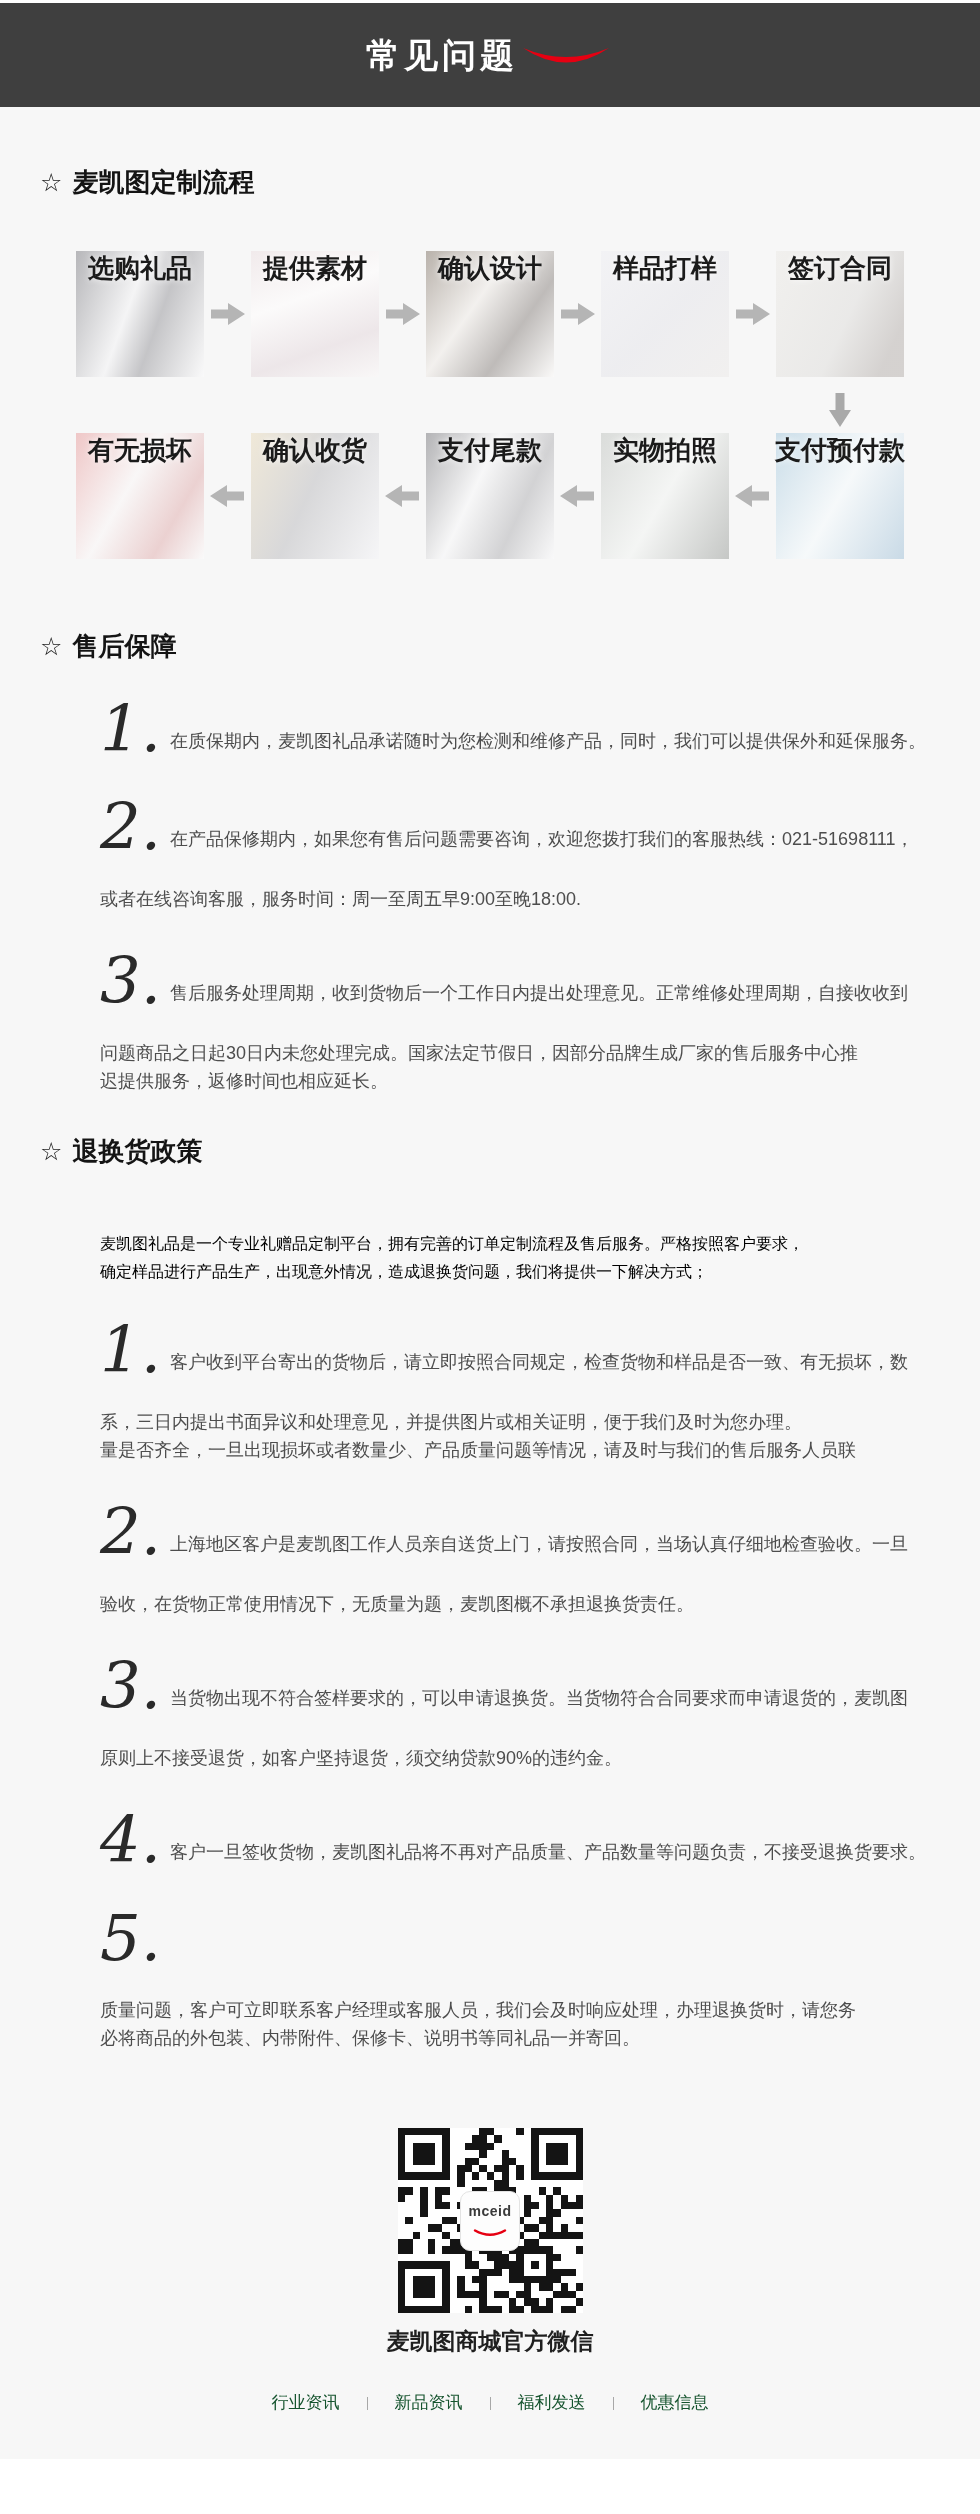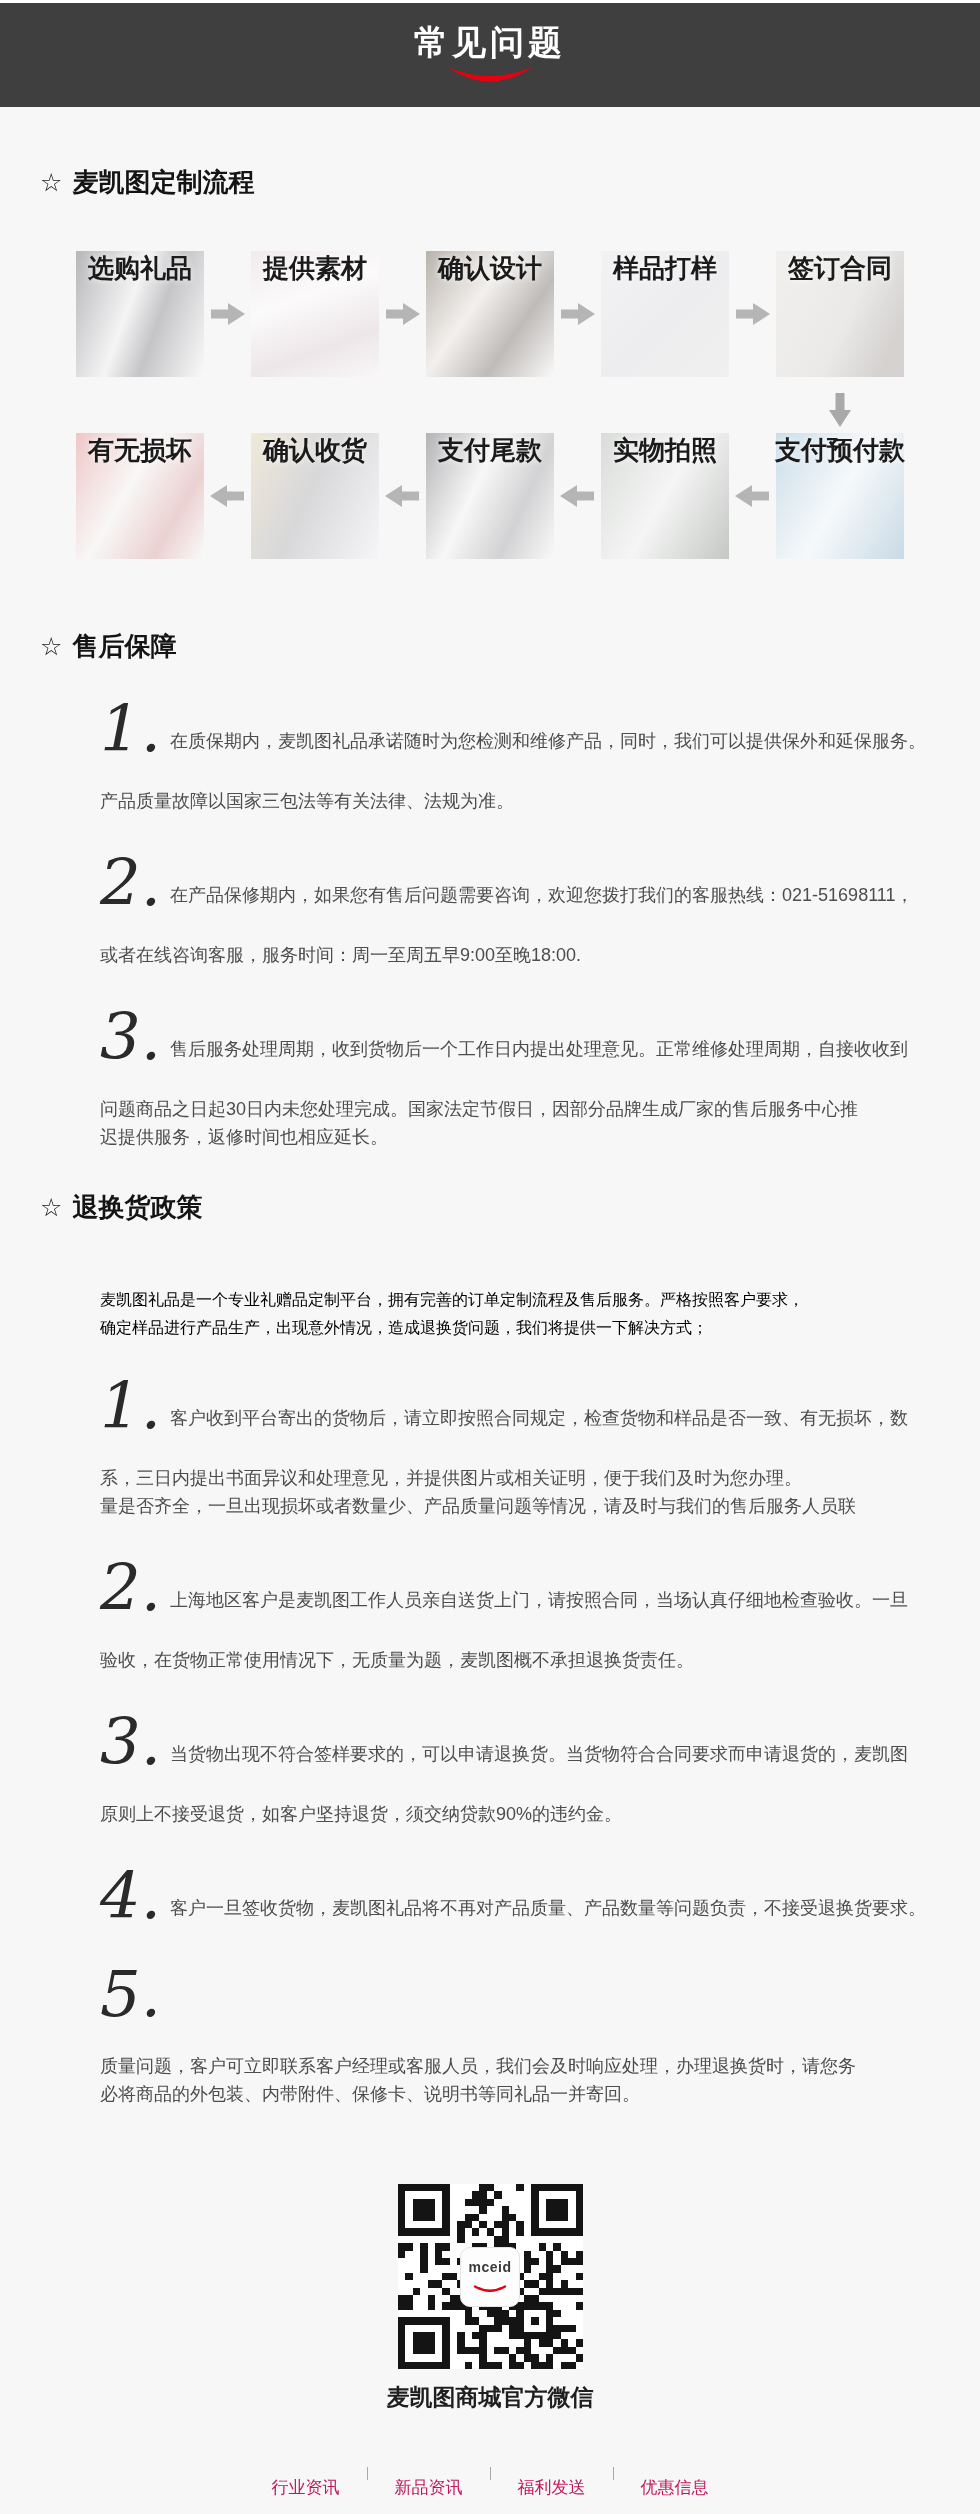--- a/index.html
+++ b/index.html
@@ -8,21 +8,21 @@
     width:980px;
     font-family:"Liberation Sans","DejaVu Sans",sans-serif;
     -webkit-font-smoothing:antialiased;
   }
   .page{width:980px;background:#f7f7f7;padding-bottom:46px;}
   .top-strip{height:3px;background:#ffffff;}
 
   
   .banner{
     height:104px;background:#3f3f3f;
-    display:flex;flex-direction:column;align-items:center;justify-content:center;
+    display:flex;flex-direction:row;align-items:center;justify-content:center;
   }
   .banner h1{
     margin:0;font-size:34px;font-weight:bold;color:#ffffff;letter-spacing:4px;line-height:38px;
   }
   .smile{margin-top:3px;}
 
   
   .content{padding:0 40px;}
   .section-title{
     display:flex;align-items:center;gap:10px;
@@ -87,21 +87,21 @@
     display:flex;flex-direction:column;align-items:center;justify-content:center;gap:10px;
   }
   .qr-logo-text{font-size:14px;font-weight:bold;color:#3a3a3a;letter-spacing:.5px;line-height:15px;}
   .qr-caption{margin-top:15px;text-align:center;font-size:23px;font-weight:bold;color:#1f1f1f;line-height:27px;}
 
   
   .footer-links{
     margin-top:38px;display:flex;align-items:center;justify-content:center;
     font-size:17px;color:#555555;line-height:20px;
   }
-  .f-link{color:#be185d;text-decoration:none;cursor:pointer;margin-top:29px;}
+  .f-link{color:#14532d;text-decoration:none;cursor:pointer;}
   .f-sep{width:1px;height:13px;background:#a8a8a8;margin:0 27px;display:inline-block;}
 </style>
 </head>
 <body>
 
 <div class="page">
   <div class="top-strip"></div>
 
   <header class="banner">
     <h1>常见问题</h1>
@@ -203,23 +203,20 @@
     <section>
       <h2 class="section-title" id="s2-title">
         <span class="star">☆</span>
         <span>售后保障</span>
       </h2>
       <div class="items" id="aftersale-items">
           <div class="num-item">
             <div class="num-line">
               <span class="big-num">1.</span>
               <span class="first-text">在质保期内，麦凯图礼品承诺随时为您检测和维修产品，同时，我们可以提供保外和延保服务。</span>
-            </div>
-            <div class="cont">
-              <div class="cont-line">产品质量故障以国家三包法等有关法律、法规为准。</div>
             </div>
           </div>
           <div class="num-item">
             <div class="num-line">
               <span class="big-num">2.</span>
               <span class="first-text">在产品保修期内，如果您有售后问题需要咨询，欢迎您拨打我们的客服热线：021-51698111，</span>
             </div>
             <div class="cont">
               <div class="cont-line">或者在线咨询客服，服务时间：周一至周五早9:00至晚18:00.</div>
             </div>

